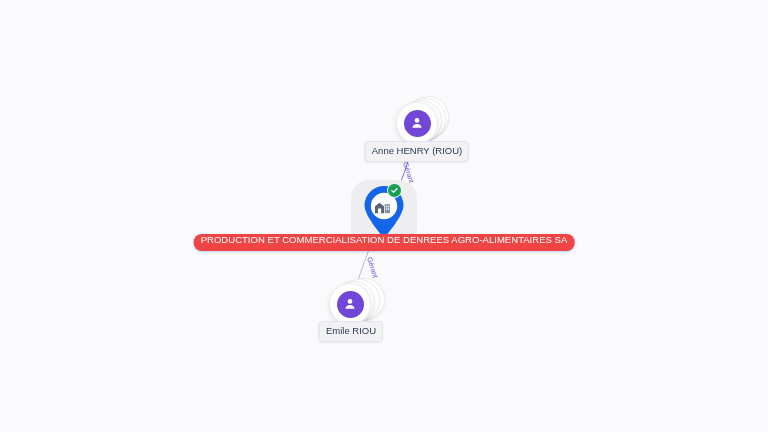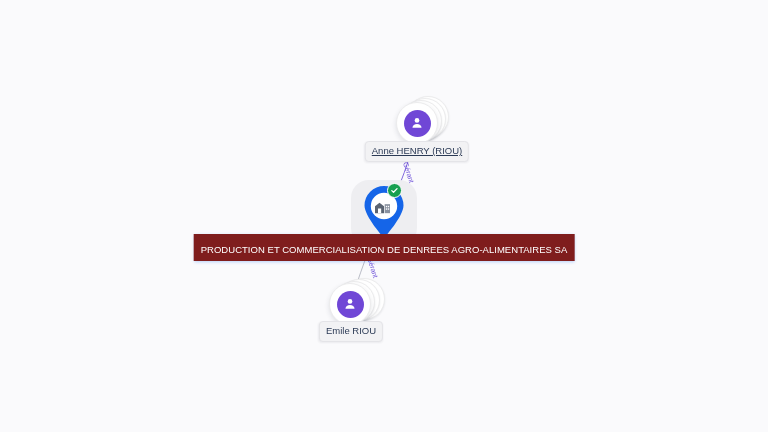--- a/index.html
+++ b/index.html
@@ -143,26 +143,26 @@
     background: #f2f2f4;
     color: #2b3a55;
     border: 1px solid #e4e4e8;
     border-radius: 4px;
     font-size: 9.5px;
     line-height: 1;
     padding: 4px 6px 5px 6px;
     box-shadow: 0 1px 2px rgba(40,45,70,.07);
   }
   .label-company {
-    background: #7f1d1d;
+    background: #ef4444;
     color: #ffffff;
-    border-radius: 0;
+    border-radius: 8px;
     font-size: 9.5px;
     line-height: 1;
-    padding: 11px 7px 6px 7px;
+    padding: 1px 7px 6px 7px;
     letter-spacing: .03px;
     box-shadow: 0 1px 3px rgba(26,108,245,.30);
   }
 
   
   .edge-label {
     position: absolute;
     color: #6c4fd8;
     font-size: 7px;
     line-height: 1;
@@ -200,21 +200,21 @@
       <div class="person-card front">
         <div class="person-avatar">
           <svg width="16" height="16" viewBox="0 0 24 24" fill="#ffffff">
             <circle cx="12" cy="8.1" r="3.5"></circle>
             <path d="M5.2 19.2c0-3.6 3.1-5.6 6.8-5.6s6.8 2 6.8 5.6z"></path>
           </svg>
         </div>
       </div>
     </div>
   </div>
-  <div class="node-label label-person" style="left:417px; top:141px;text-decoration:underline;">Anne HENRY (RIOU)</div>
+  <div class="node-label label-person" style="left:417px; top:141px;">Anne HENRY (RIOU)</div>
 
   <div class="node" style="left:384px; top:213px;">
     <div class="company-pin-wrap">
       <div class="pin-halo"></div>
       <div class="pin">
         <svg width="44" height="54" viewBox="0 0 44 54">
           <path d="M22 53 C 22 53 41.5 31.5 41.5 20.5 A 19.5 19.5 0 1 0 2.5 20.5 C 2.5 31.5 22 53 22 53 Z" fill="#1565e8"></path>
           <circle cx="22" cy="21" r="13.2" fill="#ffffff"></circle>
         </svg>
       </div>

